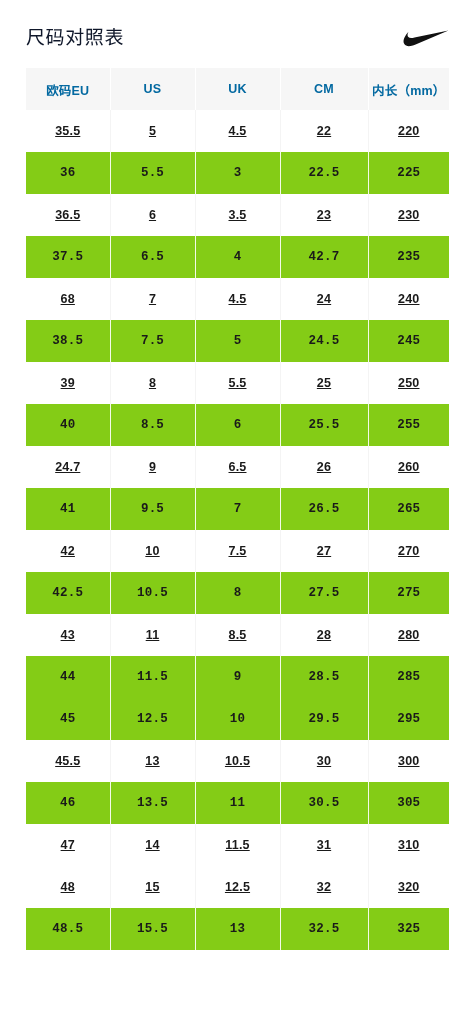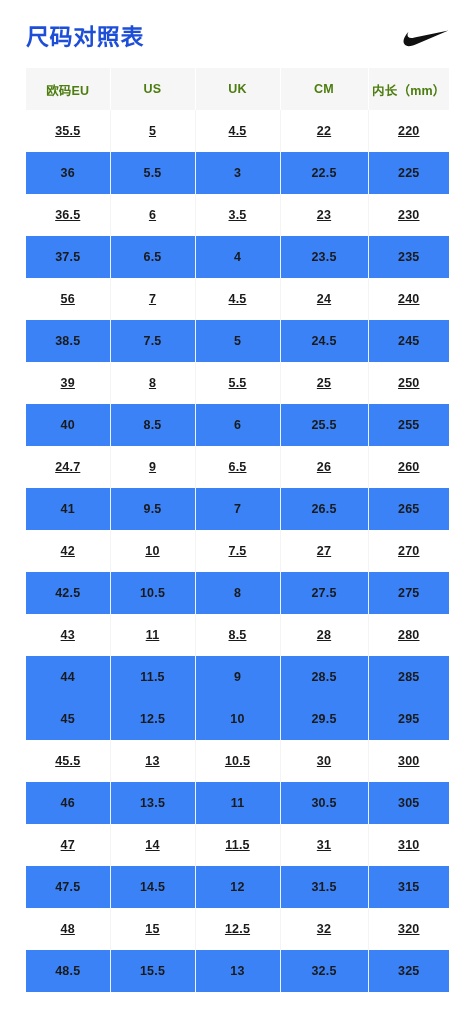--- a/index.html
+++ b/index.html
@@ -24,23 +24,23 @@
   
   .header {
     position: relative;
     height: 68px;
     padding: 0 26px;
     display: flex;
     align-items: center;
     justify-content: space-between;
   }
   .title {
-    font-size: 23px;
-    font-weight: 700;
-    color: #1d4ed8;
+    font-size: 19px;
+    font-weight: 400;
+    color: #0f172a;
     letter-spacing: 0.6px;
     line-height: 1;
     margin: 0;
     padding-top: 6px;
   }
   .brand-logo {
     display: block;
     width: 46px;
     height: 17px;
     padding-top: 4px;
@@ -61,21 +61,21 @@
   table.size-table col.c1 { width: 85px; }
   table.size-table col.c2 { width: 85px; }
   table.size-table col.c3 { width: 88px; }
   table.size-table col.c4 { width: 81px; }
 
   thead th {
     height: 42px;
     background: #f6f6f6;
     font-size: 12.5px;
     font-weight: 700;
-    color: #4d7c0f;
+    color: #0369a1;
     text-align: center;
     vertical-align: middle;
     border-right: 1px solid #ffffff;
     letter-spacing: 0.2px;
     padding: 0;
   }
   thead th:last-child { border-right: none; margin-left: 40px; }
 
   tbody td {
     height: 42px;
@@ -84,21 +84,21 @@
     color: #1a1a1a;
     text-align: center;
     vertical-align: middle;
     border-right: 1px solid rgba(0,0,0,0.045);
     letter-spacing: 0.2px;
     padding: 0;
   }
   tbody td:last-child { border-right: none; }
 
   tbody tr.row-odd  td { background: #ffffff; text-decoration: underline; }
-  tbody tr.row-even td { background: #3b82f6; }
+  tbody tr.row-even td { background: #84cc16; font-family: Liberation Mono, monospace; }
   tbody tr.row-even td { border-right: 1px solid rgba(255,255,255,0.9); }
   tbody tr.row-even td:last-child { border-right: none; }
 </style>
 </head>
 <body>
 
 <div class="page">
 
   <div class="header">
     <h1 class="title">尺码对照表</h1>
@@ -146,25 +146,25 @@
             <td>36.5</td>
             <td>6</td>
             <td>3.5</td>
             <td>23</td>
             <td>230</td>
           </tr>
           <tr class="row-even">
             <td>37.5</td>
             <td>6.5</td>
             <td>4</td>
-            <td>23.5</td>
+            <td>42.7</td>
             <td>235</td>
           </tr>
           <tr class="row-odd">
-            <td>56</td>
+            <td>68</td>
             <td>7</td>
             <td>4.5</td>
             <td>24</td>
             <td>240</td>
           </tr>
           <tr class="row-even">
             <td>38.5</td>
             <td>7.5</td>
             <td>5</td>
             <td>24.5</td>
@@ -247,27 +247,20 @@
             <td>30.5</td>
             <td>305</td>
           </tr>
           <tr class="row-odd">
             <td>47</td>
             <td>14</td>
             <td>11.5</td>
             <td>31</td>
             <td>310</td>
           </tr>
-          <tr class="row-even">
-            <td>47.5</td>
-            <td>14.5</td>
-            <td>12</td>
-            <td>31.5</td>
-            <td>315</td>
-          </tr>
           <tr class="row-odd">
             <td>48</td>
             <td>15</td>
             <td>12.5</td>
             <td>32</td>
             <td>320</td>
           </tr>
           <tr class="row-even">
             <td>48.5</td>
             <td>15.5</td>

